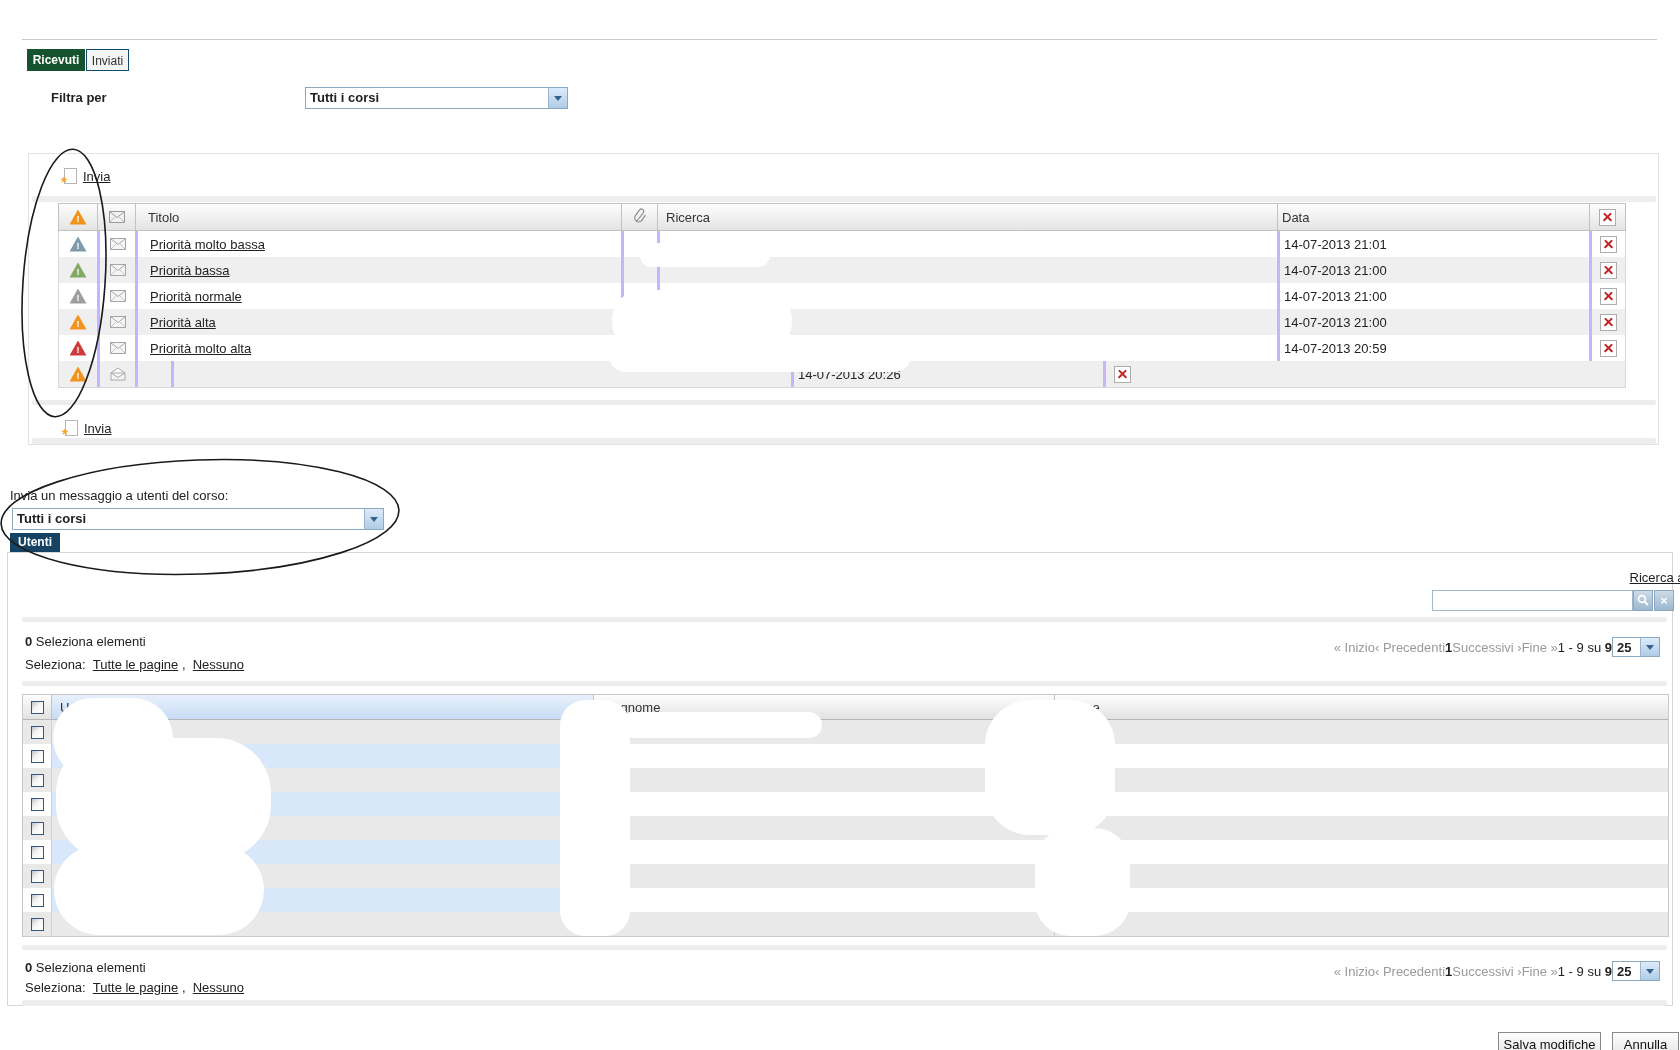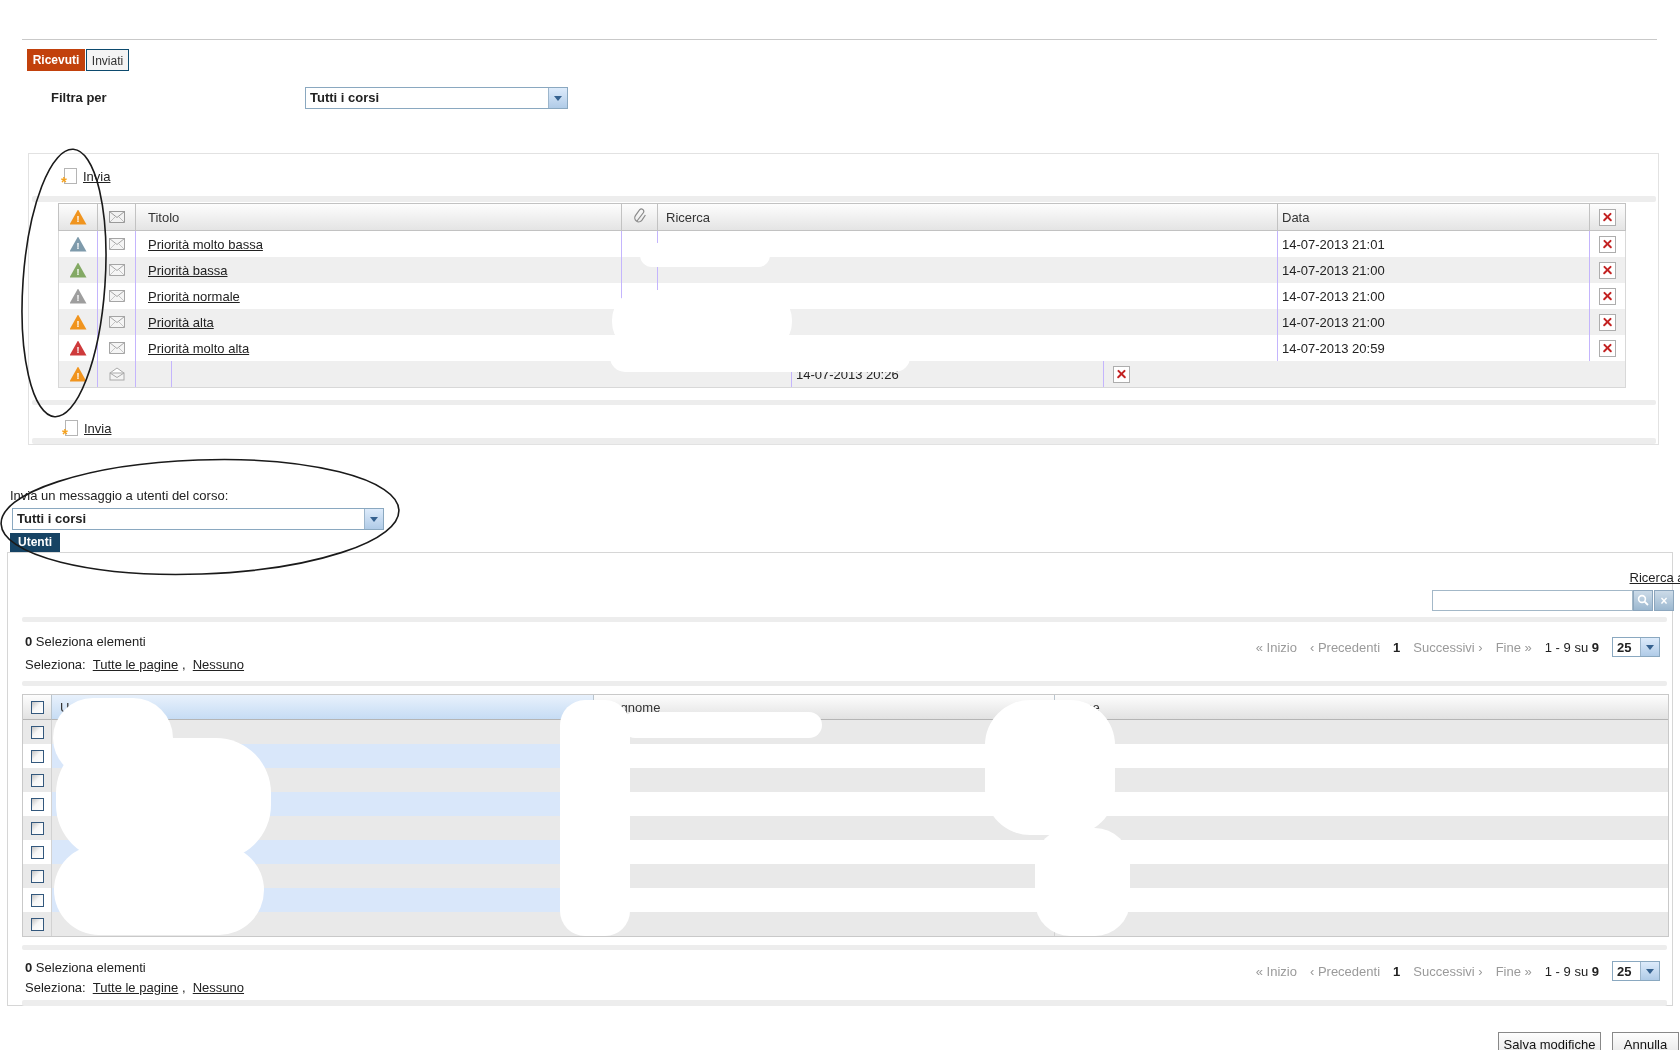--- a/index.html
+++ b/index.html
@@ -5,21 +5,21 @@
   html,body{margin:0;padding:0;background:#fff;}
   #page{position:relative;width:1680px;height:1050px;overflow:hidden;background:#fff;
         font-family:"Liberation Sans","DejaVu Sans",sans-serif;font-size:13px;color:#222;}
   .abs{position:absolute;}
 
   
   .topline{position:absolute;left:22px;top:39px;width:1635px;height:1px;background:#c9c9c9;}
 
   
   .tab{position:absolute;top:49px;height:22px;line-height:22px;text-align:center;font-size:12px;box-sizing:border-box;cursor:pointer;}
-  .tab.active{background:#c2410c;color:#fff;font-weight:bold;}
+  .tab.active{background:#14532d;color:#fff;font-weight:bold;}
   .tab.inactive{background:#f4f4f4;color:#333;border:1px solid #0c4a6e;}
   #tab-ricevuti{left:27px;width:58px;}
   #tab-inviati{left:86px;width:43px;}
   #tab-utenti{position:absolute;left:10px;top:533px;width:50px;height:19px;line-height:19px;background:#164364;color:#fff;
               font-weight:bold;font-size:12px;text-align:center;cursor:pointer;}
 
   .bold-label{font-weight:bold;}
 
   
   .sel{position:absolute;box-sizing:border-box;border:1px solid #8aa8c0;background:#fff;display:flex;}
@@ -42,21 +42,21 @@
   .trow{display:flex;box-sizing:border-box;}
   .cell{box-sizing:border-box;display:flex;align-items:center;overflow:hidden;}
 
   
   .msg-table{position:absolute;left:58px;top:203px;width:1568px;}
   .msg-head{height:28px;background:linear-gradient(#fdfdfd,#e4e4e4);border:1px solid #c2c2c2;}
   .msg-head .cell{border-left:1px solid #c2c2c2;color:#333;}
   .msg-head .cell:first-child{border-left:none;}
   .msg-body{border:1px solid #d8d8d8;border-top:none;}
   .msg-row{height:26px;}
-  .msg-row .cell{border-left:1px solid #c4b5fd;}
+  .msg-row .cell{border-left:3px solid #c4b5fd;}
   .msg-row .cell:first-child{border-left:none;}
   .msg-row.alt{background:#efefef;}
   .c-pri{width:38px;justify-content:center;}
   .c-env{width:38px;justify-content:center;}
   .c-tit{width:486px;padding-left:12px;}
   .c-clip{width:36px;justify-content:center;}
   .c-mit{width:620px;padding-left:8px;}
   .c-data{width:312px;padding-left:4px;}
   .c-del{width:36px;justify-content:center;}
   .msg-title{color:#222;text-decoration:underline;cursor:pointer;}
@@ -78,21 +78,21 @@
   .users-box{position:absolute;left:7px;top:552px;width:1666px;height:454px;border:1px solid #d6d6d6;box-sizing:border-box;background:#fff;}
   .adv-search{position:absolute;left:1540px;top:570px;width:190px;text-align:right;text-decoration:underline;color:#222;cursor:pointer;}
   .search-input{position:absolute;left:1432px;top:590px;width:201px;height:21px;border:1px solid #a3b8c8;box-sizing:border-box;background:#fff;}
   .sq-btn{position:absolute;top:590px;width:20px;height:21px;border:1px solid #8ca6bd;box-sizing:border-box;
           background:linear-gradient(#ccdbe8,#9cb8d0);display:flex;align-items:center;justify-content:center;cursor:pointer;color:#fff;}
   .sq-btn.x{font-size:12px;font-weight:bold;}
 
   .sel-text-block{position:absolute;left:25px;}
   .link-ul{text-decoration:underline;color:#222;cursor:pointer;}
 
-  .pagination{position:absolute;left:1180px;width:480px;height:22px;display:flex;justify-content:flex-end;align-items:center;gap:13px;white-space:nowrap;}
+  .pagination{position:absolute;left:1180px;width:480px;height:22px;display:flex;justify-content:flex-end;align-items:center;white-space:nowrap;}
   .pg-gray{color:#9a9a9a;cursor:pointer;}
   .pg-page{font-weight:bold;color:#222;}
   .pg-range{color:#222;}
   .pg-range b{font-weight:bold;}
   .pagination .sel{position:relative;width:48px;height:20px;}
 
   
   .users-table{position:absolute;left:22px;top:694px;width:1645px;border:1px solid #c9c9c9;box-sizing:content-box;}
   .u-head{height:25px;}
   .u-head .cell{border-left:1px solid #b9c4cd;background:linear-gradient(#fdfdfd,#e2e2e2);color:#333;border-bottom:1px solid #b5b5b5;}

